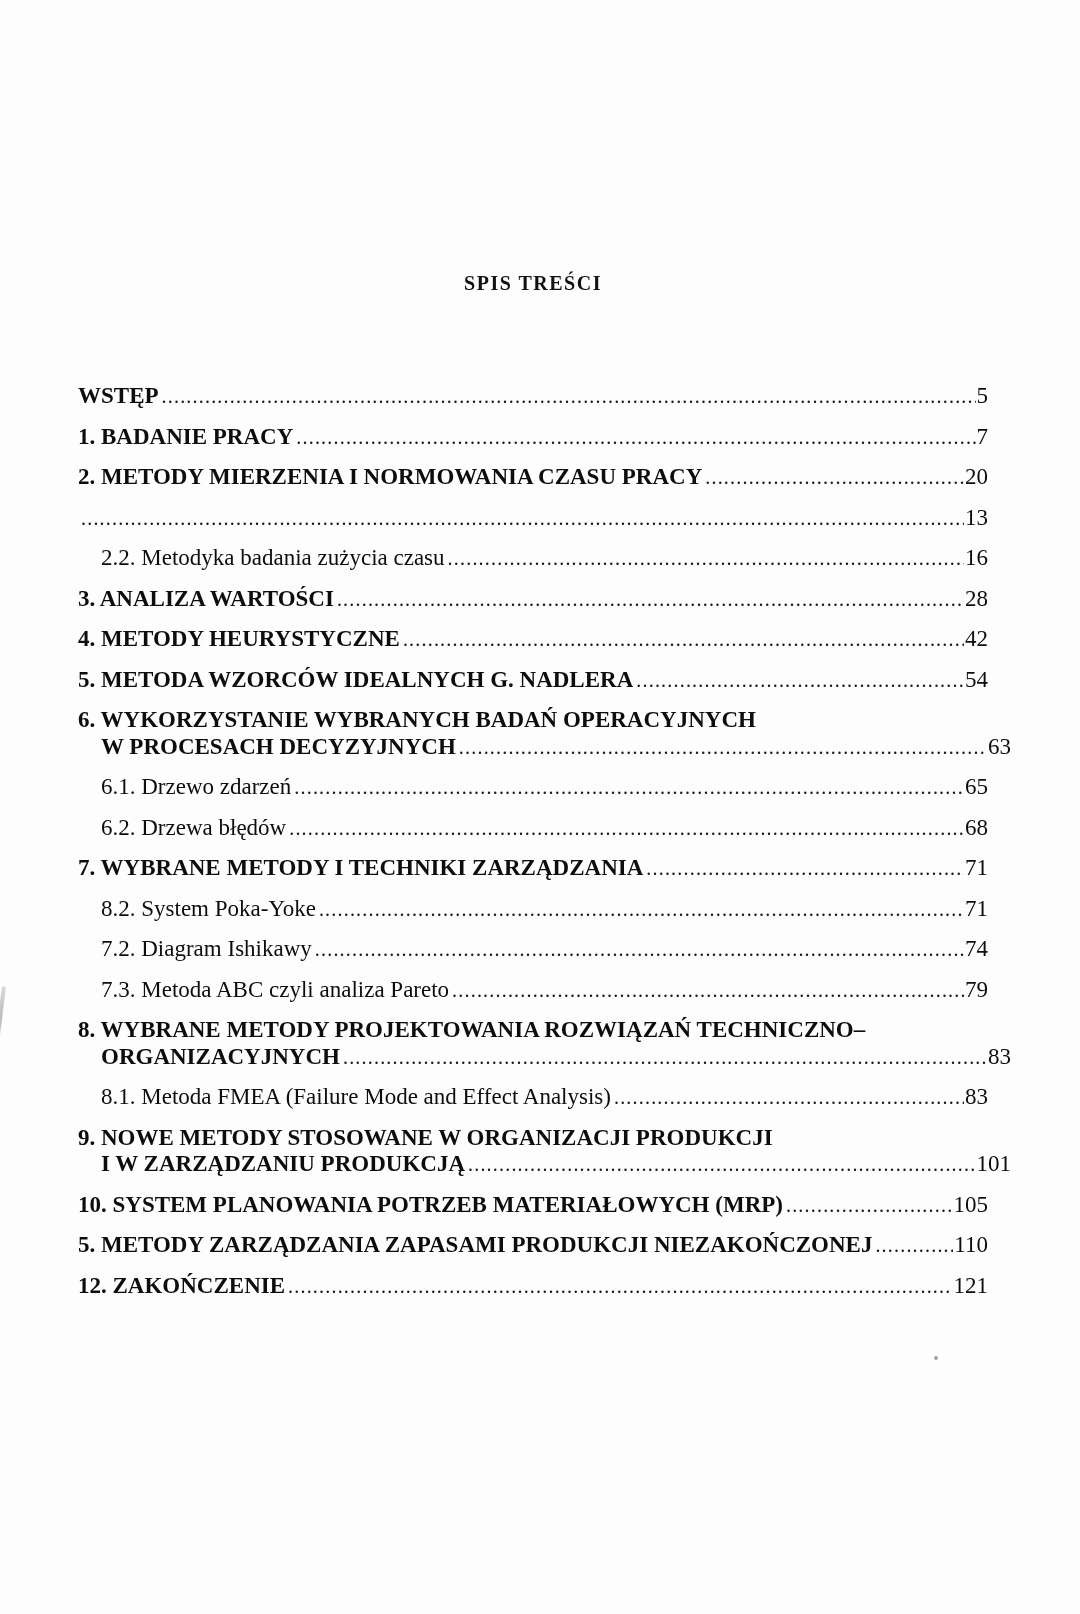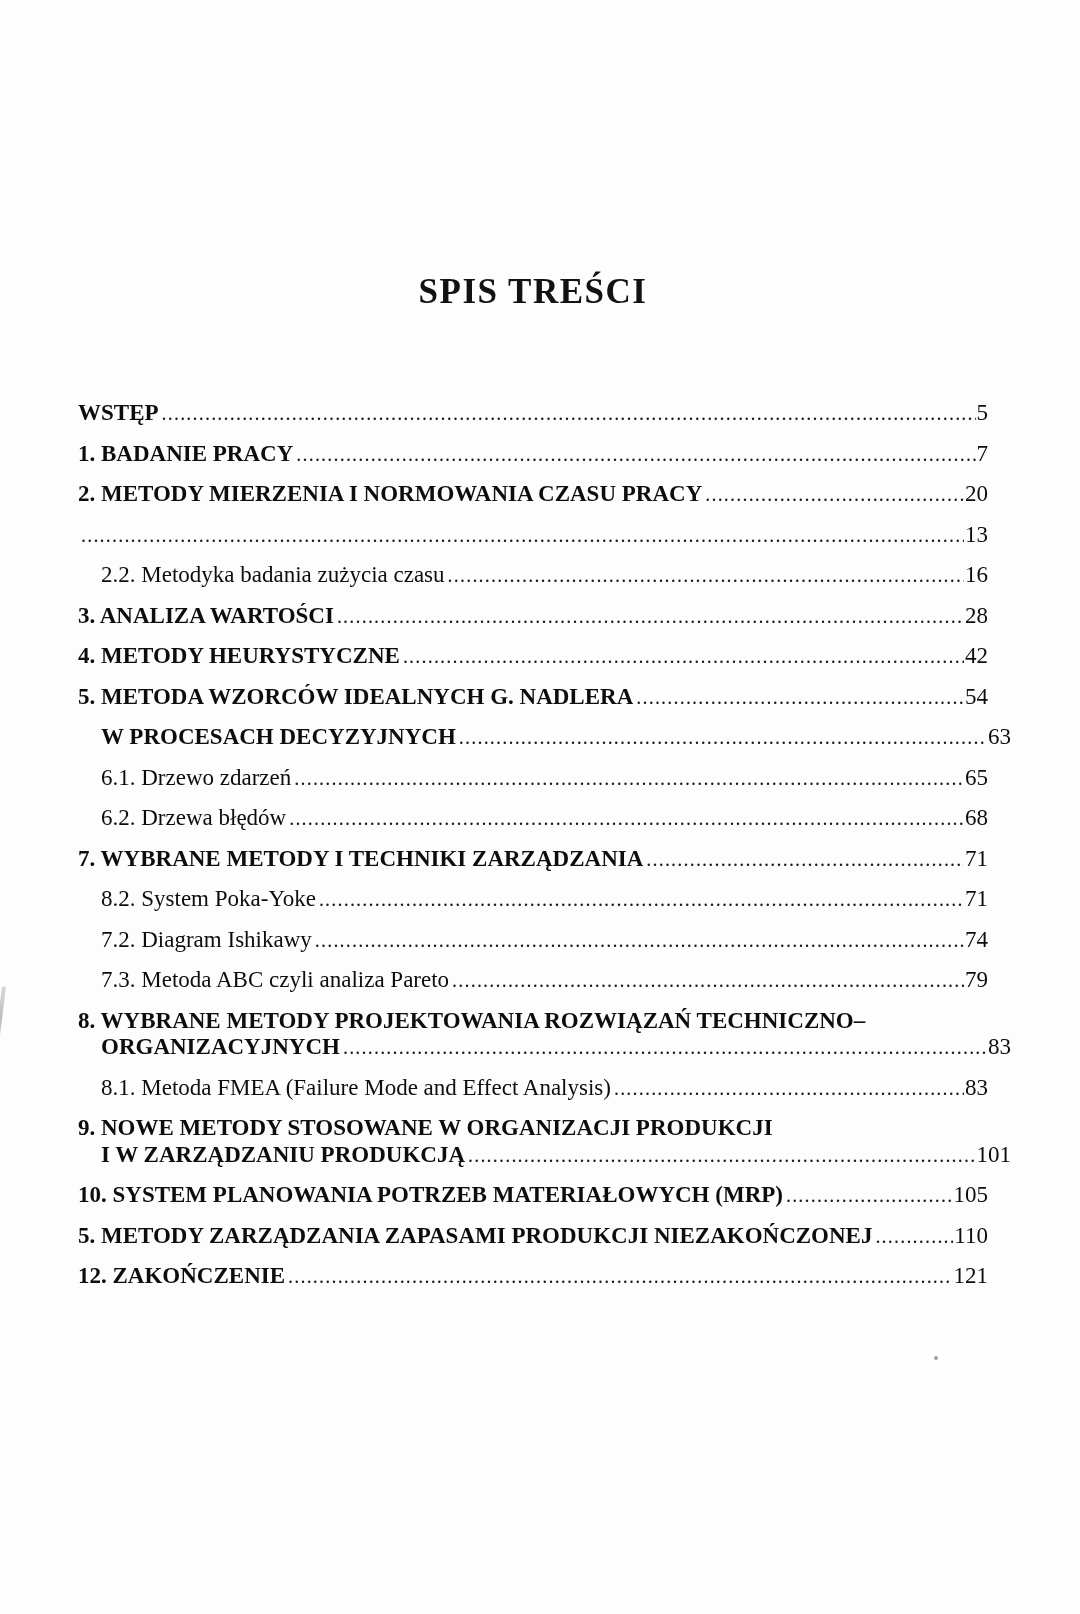--- a/index.html
+++ b/index.html
@@ -20,21 +20,21 @@
     position: absolute;
     left: 78px;
     top: 0;
     width: 910px;
   }
   .doc-title {
     margin: 0;
     padding-top: 272px;
     padding-bottom: 88px;
     text-align: center;
-    font-size: 35px;
+    font-size: 20px;
     font-weight: bold;
     letter-spacing: 1.5px;
     color: #121212;
   }
   .toc-list { width: 100%; }
   .toc-entry {
     margin-bottom: 14px;
     font-size: 23px;
     line-height: 26.5px;
   }
@@ -152,20 +152,21 @@
           </span>
         </div>
         <div class="toc-entry bold">
           <span class="dot-row">
             <span class="label first-line">5. METODA WZORCÓW IDEALNYCH G. NADLERA</span>
             <span class="dots"></span>
             <span class="pagenum">54</span>
           </span>
         </div>
         <div class="toc-entry bold">
+          <span class="cont-line first-line">6. WYKORZYSTANIE WYBRANYCH BADAŃ OPERACYJNYCH</span>
           <span class="dot-row cont-indent">
             <span class="label">W PROCESACH DECYZYJNYCH</span>
             <span class="dots"></span>
             <span class="pagenum">63</span>
           </span>
         </div>
         <div class="toc-entry indent-1">
           <span class="dot-row">
             <span class="label first-line">6.1. Drzewo zdarzeń</span>
             <span class="dots"></span>

